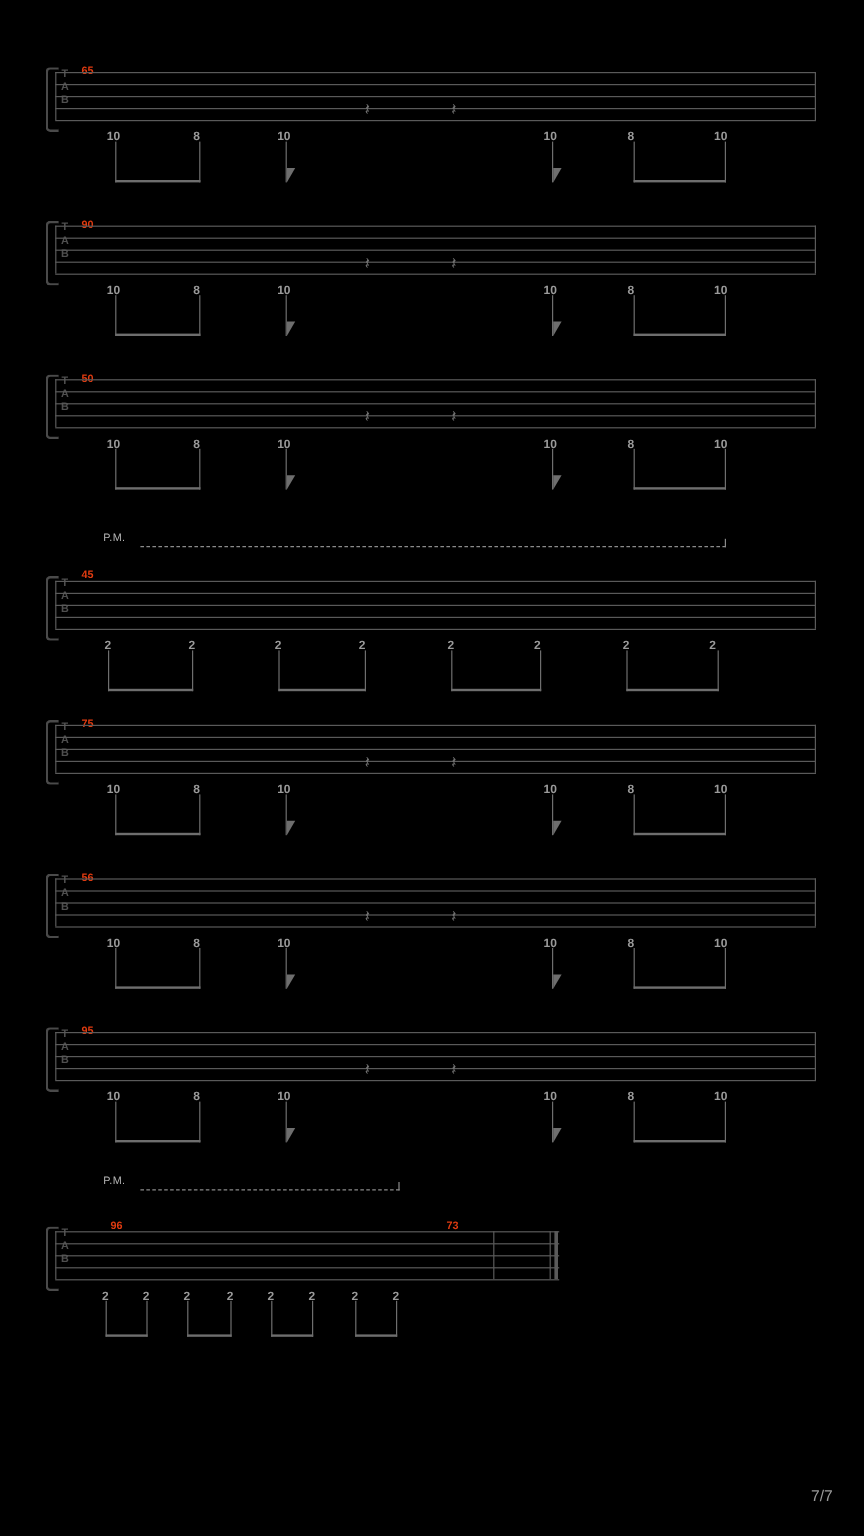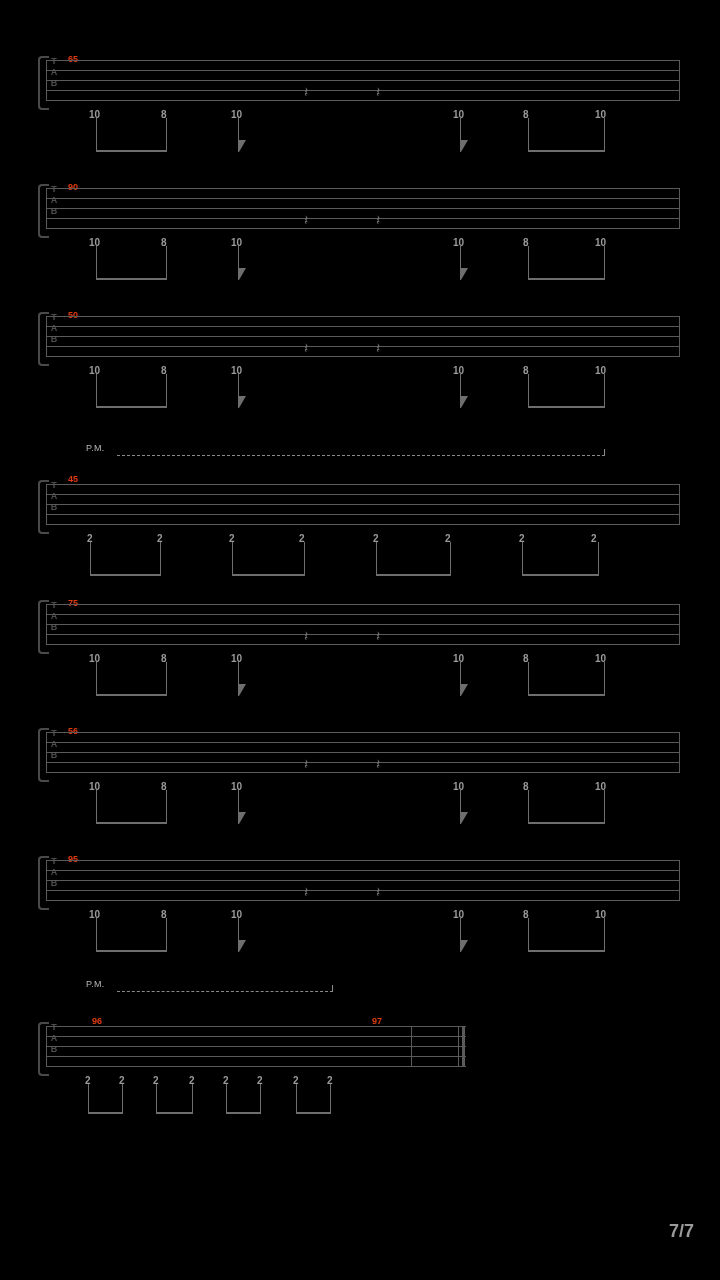--- a/index.html
+++ b/index.html
@@ -39,21 +39,21 @@
   .beam{position:absolute;height:2px;background:#6e6e6e;}
   .flag{position:absolute;width:0;height:0;border-left:7px solid #6e6e6e;border-bottom:12px solid transparent;}
 
   .pm-label{position:absolute;color:#b5b5b5;font-size:9px;font-weight:normal;letter-spacing:.3px;}
   .pm-line{position:absolute;height:0;border-top:1px dashed #8a8a8a;}
   .pm-tick{position:absolute;width:1px;background:#8a8a8a;height:7px;}
 
   .endbar-thin{position:absolute;width:1px;background:#5a5a5a;}
   .endbar-thick{position:absolute;width:3px;background:#5a5a5a;}
 
-  .pagenum{position:absolute;right:26px;bottom:38px;color:#9a9a9a;font-size:18px;font-weight:bold;}
+  .pagenum{position:absolute;right:26px;bottom:26px;color:#9a9a9a;font-size:13px;font-weight:normal;}
 </style>
 </head>
 <body>
 
 <div class="page">
 
   <div class="system" style="left:0px;top:60px;">
     <div class="measnum" style="left:68px;top:-6px;">65</div>
     <div class="brace"></div>
     <div class="tabclef">T<br>A<br>B</div>
@@ -292,21 +292,21 @@
     <div class="stem" style="left:604px;top:58px;height:34px;"></div>
     <div class="beam" style="left:528px;top:90px;width:77px;"></div>
   </div>
 
   <div class="pm-label" style="left:86px;top:979px;">P.M.</div>
   <div class="pm-line" style="left:117px;top:991px;width:216px;"></div>
   <div class="pm-tick" style="left:332px;top:985px;"></div>
 
   <div class="system" style="left:0px;top:1026px;">
     <div class="measnum" style="left:68px;top:-10px;margin-left:24px;">96</div>
-    <div class="measnum" style="left:372px;top:-10px;">97</div>
+    <div class="measnum" style="left:372px;top:-10px;">73</div>
     <div class="brace"></div>
     <div class="tabclef">T<br>A<br>B</div>
     <div class="staff" style="width:420px;">
       <div class="line l0"></div>
         <div class="line l1"></div>
         <div class="line l2"></div>
         <div class="line l3"></div>
         <div class="line l4"></div>
       <div class="bar-start"></div>
       <div class="bar-end" style="right:54px;"></div>

